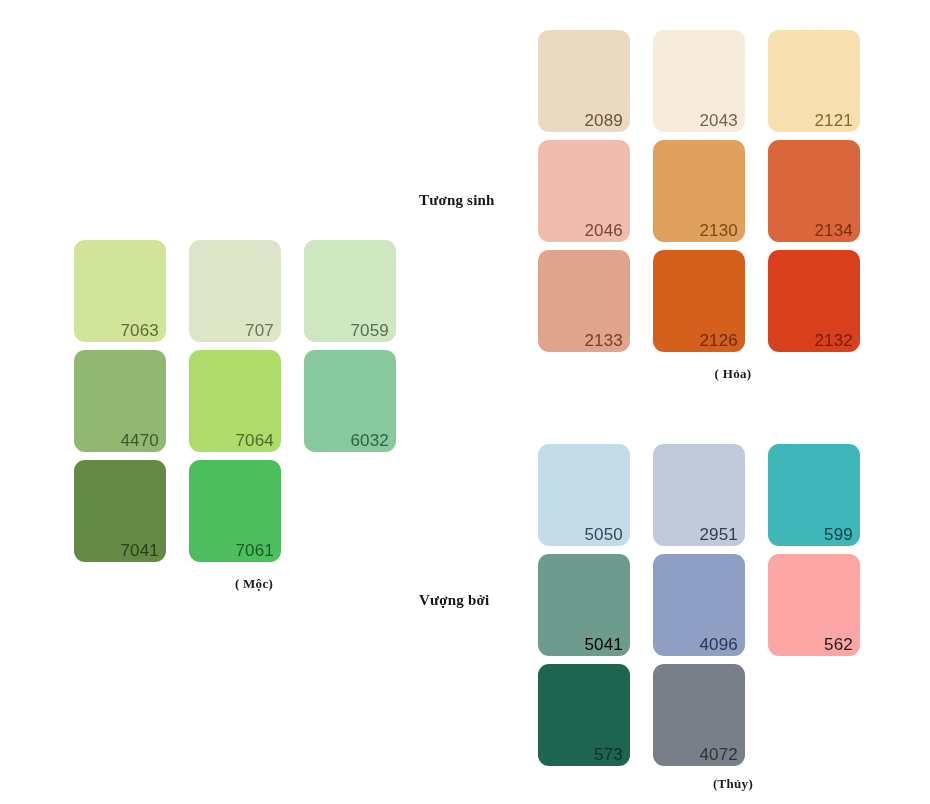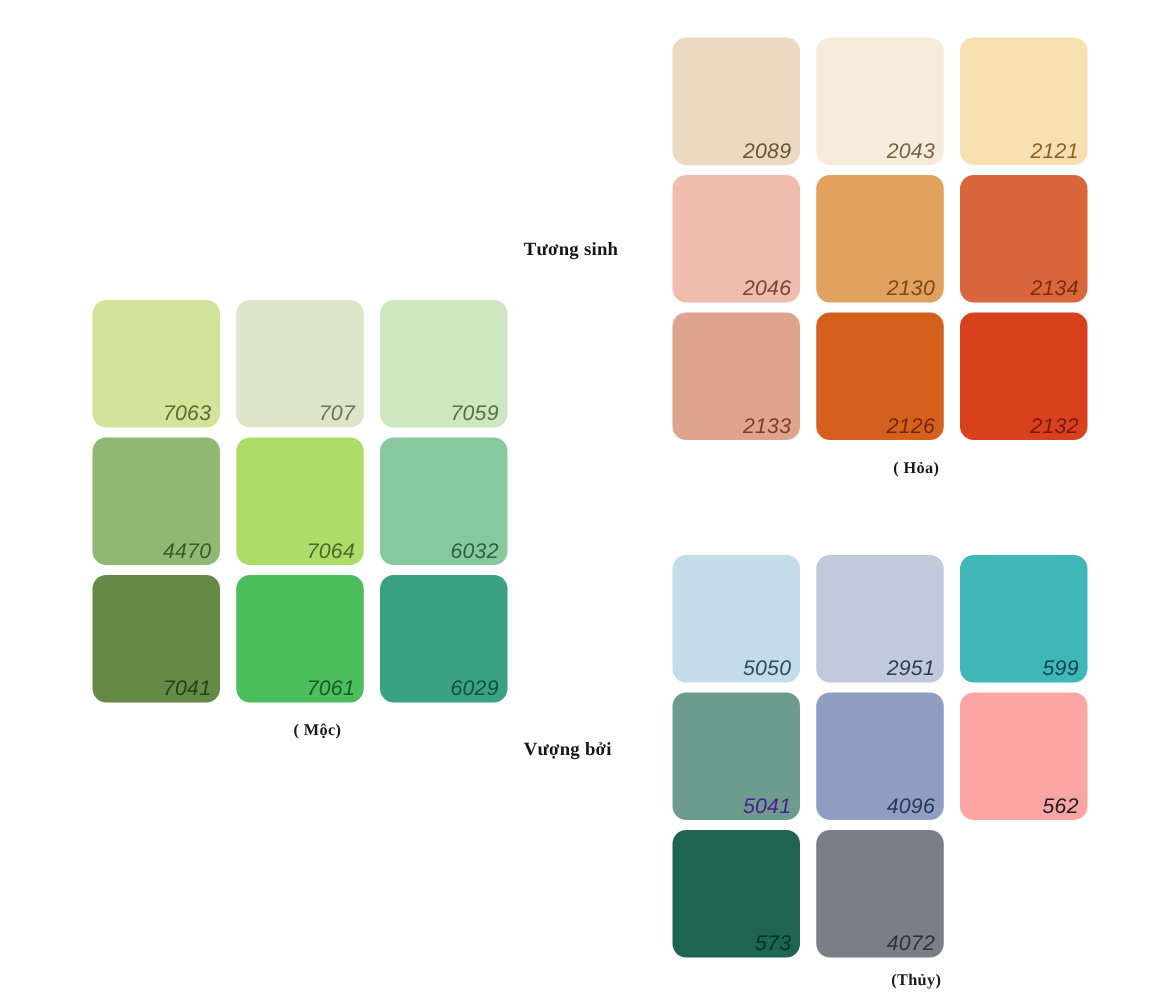--- a/index.html
+++ b/index.html
@@ -33,25 +33,24 @@
   }
   .swatch-grid {
     display: grid;
     grid-template-columns: repeat(3, 102px);
     grid-template-rows: repeat(3, 102px);
     column-gap: 13px;
     row-gap: 8px;
   }
   .swatch {
     position: relative;
-    width: 102px;
+    width: 92px;
     height: 102px;
     border-radius: 11px;
     box-sizing: border-box;
-    font-style: italic;
   }
   .swatch-code {
     position: absolute;
     right: 7px;
     bottom: 1px;
     font-family: "Liberation Sans", sans-serif;
     font-size: 17px;
     line-height: 1.25;
     letter-spacing: 0.2px;
     white-space: nowrap;
@@ -112,23 +111,20 @@
       </div>
       <div class="swatch" style="background-color: rgb(135, 200, 158);">
         <span class="swatch-code" style="color: rgb(43, 99, 67);">6032</span>
       </div>
       <div class="swatch" style="background-color: rgb(101, 138, 69);">
         <span class="swatch-code" style="color: rgb(38, 64, 26);">7041</span>
       </div>
       <div class="swatch" style="background-color: rgb(76, 190, 93);">
         <span class="swatch-code" style="color: rgb(26, 90, 38);">7061</span>
       </div>
-      <div class="swatch" style="background-color: rgb(58, 162, 131);">
-        <span class="swatch-code" style="color: rgb(18, 80, 60);">6029</span>
-      </div>
     </div>
     <div class="group-caption">( Mộc)</div>
   </div>
 
   <div class="palette-group" id="group-hoa">
     <div class="swatch-grid">
       <div class="swatch" style="background-color: rgb(235, 218, 194);">
         <span class="swatch-code" style="color: rgb(107, 83, 54);">2089</span>
       </div>
       <div class="swatch" style="background-color: rgb(247, 235, 219);">
@@ -164,21 +160,21 @@
       <div class="swatch" style="background-color: rgb(195, 220, 232);">
         <span class="swatch-code" style="color: rgb(45, 77, 94);">5050</span>
       </div>
       <div class="swatch" style="background-color: rgb(192, 202, 218);">
         <span class="swatch-code" style="color: rgb(47, 61, 82);">2951</span>
       </div>
       <div class="swatch" style="background-color: rgb(63, 182, 184);">
         <span class="swatch-code" style="color: rgb(16, 69, 77);">599</span>
       </div>
       <div class="swatch" style="background-color: rgb(109, 155, 142);">
-        <span class="swatch-code" style="color: #4c1d95;">5041</span>
+        <span class="swatch-code" style="color: #000000;">5041</span>
       </div>
       <div class="swatch" style="background-color: rgb(143, 159, 195);">
         <span class="swatch-code" style="color: rgb(43, 53, 86);">4096</span>
       </div>
       <div class="swatch" style="background-color: #fca5a5;">
         <span class="swatch-code" style="color: rgb(25, 27, 28);">562</span>
       </div>
       <div class="swatch" style="background-color: rgb(29, 101, 81);">
         <span class="swatch-code" style="color: rgb(8, 51, 37);">573</span>
       </div>

